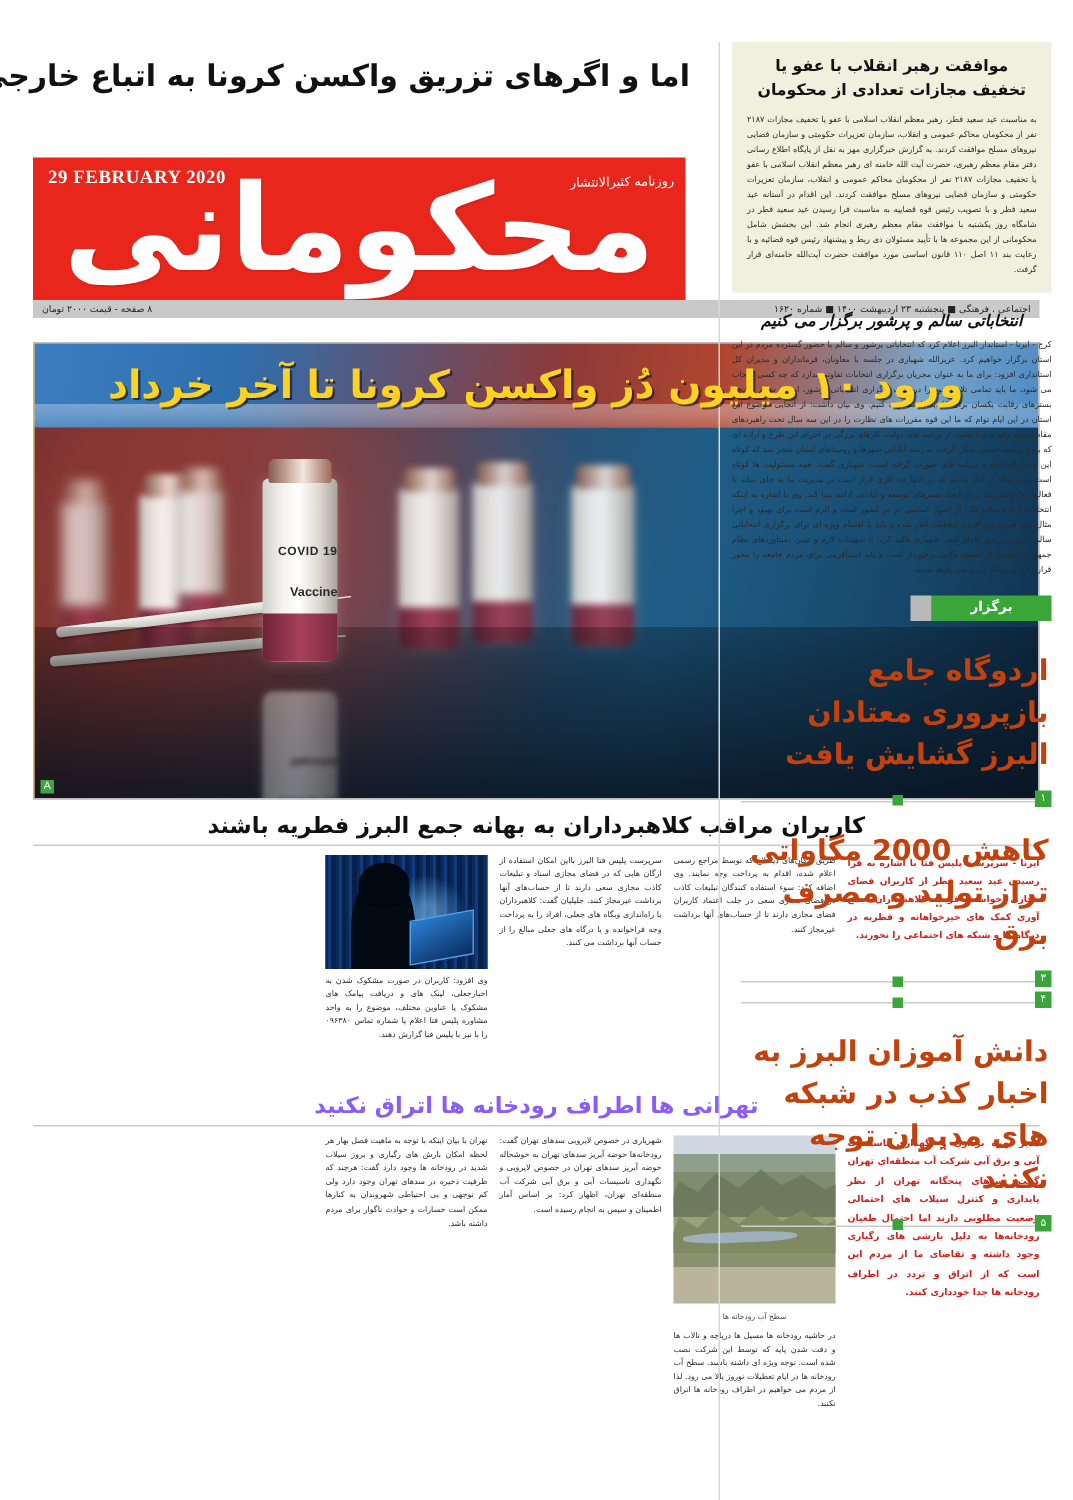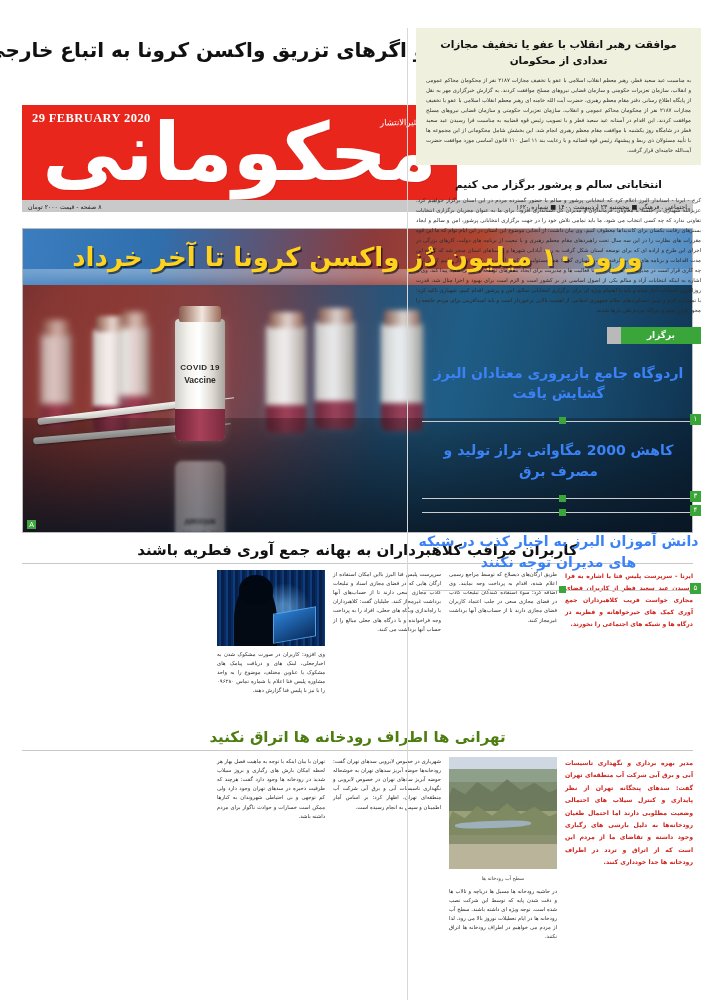--- a/index.html
+++ b/index.html
@@ -162,26 +162,26 @@
     border-radius: 4px 4px 2px 2px;
     background: linear-gradient(90deg,#8a5b4e,#d9c2b4 40%,#f1e6df 55%,#9b6a58 100%);
   }
   .vial .liquid {
     position:absolute; left:0; right:0; bottom:0; height:26%;
     background: linear-gradient(90deg,#6d2235,#a8415a 50%,#7a2a3d);
     border-radius: 0 0 6px 6px;
   }
   .vial .lbl {
     position:absolute; left:0; right:0; top:36%;
-    text-align:center;
+    text-align:right;
     color:#2a2a2a; direction: ltr;
     font-family: "Liberation Sans", sans-serif;
   }
   .vial .lbl .l1 { font-size: 8px; font-weight: bold; letter-spacing:.4px; }
-  .vial .lbl .l2 { font-size: 8.5px; font-weight: bold; margin-top:3px; }
+  .vial .lbl .l2 { font-size: 8.5px; font-weight: bold; margin-top:17px; }
   .v-main { left: 152px; top: 34px; width: 50px; height: 122px; z-index: 5; }
   .v-b1 { left: 70px;  top: 44px; width: 36px; height: 104px; filter: blur(2.2px); opacity:.92; }
   .v-b2 { left: 96px;  top: 40px; width: 30px; height: 96px;  filter: blur(3px);  opacity:.8; }
   .v-b3 { left: 243px; top: 40px; width: 40px; height: 108px; filter: blur(2.4px); opacity:.9; }
   .v-b4 { left: 292px; top: 36px; width: 40px; height: 108px; filter: blur(2.6px); opacity:.88; }
   .v-b5 { left: 358px; top: 38px; width: 42px; height: 108px; filter: blur(2.4px); opacity:.9; }
   .v-b0 { left: 18px;  top: 48px; width: 30px; height: 96px;  filter: blur(3.4px); opacity:.7; }
   .vial.refl { transform: scaleY(-1); opacity: .42; filter: blur(1.6px); }
   .syringe {
     position:absolute;
@@ -272,21 +272,21 @@
   
   .bot-sec {
     position: absolute;
     top: 728px; right: 22px; left: 22px;
     bottom: 8px;
   }
   .bot-headline {
     text-align: center;
     font-size: 15px;
     font-weight: bold;
-    color: #4d7c0f;
+    color: #8b5cf6;
     direction: rtl;
     white-space: nowrap;
   }
   .bot-cols { display:flex; direction: rtl; gap: 8px; height: 218px; }
   .river-photo {
     width: 100%; height: 112px;
     background:
       linear-gradient(180deg,#cfd8e2 0 11%, #8fa08a 11% 22%, #7e8c6f 22% 44%, #9aa078 44% 60%, #8b9070 60% 78%, #b9b49a 78% 100%);
     position: relative; overflow: hidden; margin-bottom: 5px;
   }
@@ -304,21 +304,21 @@
   }
   .cap-small { font-size: 5px; color:#444; text-align:center; direction: rtl; }
   .red-box-txt {
     color: #d0211b; font-size: 6.2px; line-height: 2.0; font-weight: bold;
     text-align: justify; direction: rtl;
   }
 
   
   .sidebar {
     position: absolute;
-    top: 28px; right: 0; width: 308px; bottom: 0;
+    top: 28px; right: 0; width: 236px; bottom: 0;
     padding: 0 14px 0 8px;
     border-left: 1px solid #d8d8d8;
     margin-left: 37px;
   }
   .box-beige {
     background: #eff0dd;
     padding: 8px 10px 10px;
     margin-bottom: 9px;
   }
   .sb-headline {
@@ -338,37 +338,38 @@
     direction: rtl;
   }
   .sb-sec { padding: 2px 0 6px; }
   .sb-headline2 {
     text-align: center;
     font-size: 10.5px;
     font-weight: bold;
     color: #111;
     direction: rtl;
     margin: 2px 0 5px;
+    font-style: italic;
   }
   .green-tab-wrap {
     display:flex; align-items:center; direction: rtl; margin: 6px 0 9px;
   }
   .green-tab {
     background:#3aa63a; color:#fff;
     font-size: 9px; font-weight: bold;
     padding: 3px 26px 4px 26px;
     direction: rtl;
   }
   .grey-tab { background:#b9b9b9; width: 14px; height: 17px; }
   .pish-item { margin-bottom: 4px; }
   .pish-title {
-    text-align:center;
-    font-size: 14px;
-    font-weight: bold;
-    color:#3b82f6;
+    text-align:right;
+    font-size: 19px;
+    font-weight: bold;
+    color:#c2410c;
     line-height: 1.48;
     direction: rtl;
     padding: 10px 2px 12px;
   }
   .pish-sep {
     position: relative;
     height: 10px;
     margin-bottom: 2px;
   }
   .pish-sep .ln {
@@ -457,21 +458,21 @@
         <div class="lbl">
           <div class="l1">COVID 19</div>
           <div class="l2">Vaccine</div>
         </div>
       </div>
       <div class="photo-credit">A</div>
     </div>
   </div>
 
   <div class="mid-sec">
-    <div class="mid-headline">کاربران مراقب کلاهبرداران به بهانه جمع آوری فطریه باشند</div>
+    <div class="mid-headline">کاربران مراقب کلاهبرداران به بهانه جمع البرز فطریه باشند</div>
     <div class="rule-thin"></div>
     <div class="mid-cols">
       <div class="col w4">
         <div class="lead-red">ایرنا - سرپرست پلیس فتا با اشاره به فرا رسیدن عید سعید فطر از کاربران فضای مجازی خواست فریب کلاهبرداران جمع آوری کمک های خیرخواهانه و فطریه در درگاه ها و شبکه های اجتماعی را نخورند.</div>
       </div>
       <div class="col w3">طریق ارگان‌های ذیصلاح که توسط مراجع رسمی اعلام شده، اقدام به پرداخت وجه نمایند. وی اضافه کرد: سوء استفاده کنندگان تبلیغات کاذب در فضای مجازی سعی در جلب اعتماد کاربران فضای مجازی دارند تا از حساب‌های آنها برداشت غیرمجاز کنند.</div>
       <div class="col w2">سرپرست پلیس فتا البرز بااین امکان استفاده از ارگان هایی که در فضای مجازی اسناد و تبلیغات کاذب مجازی سعی دارند تا از حساب‌های آنها برداشت غیرمجاز کنند. جلیلیان گفت: کلاهبرداران با راه‌اندازی وبگاه های جعلی، افراد را به پرداخت وجه فراخوانده و با درگاه های جعلی مبالغ را از حساب آنها برداشت می کنند.</div>
       <div class="col w1">
         <div class="cyber-photo">
           <div class="figure"></div>

